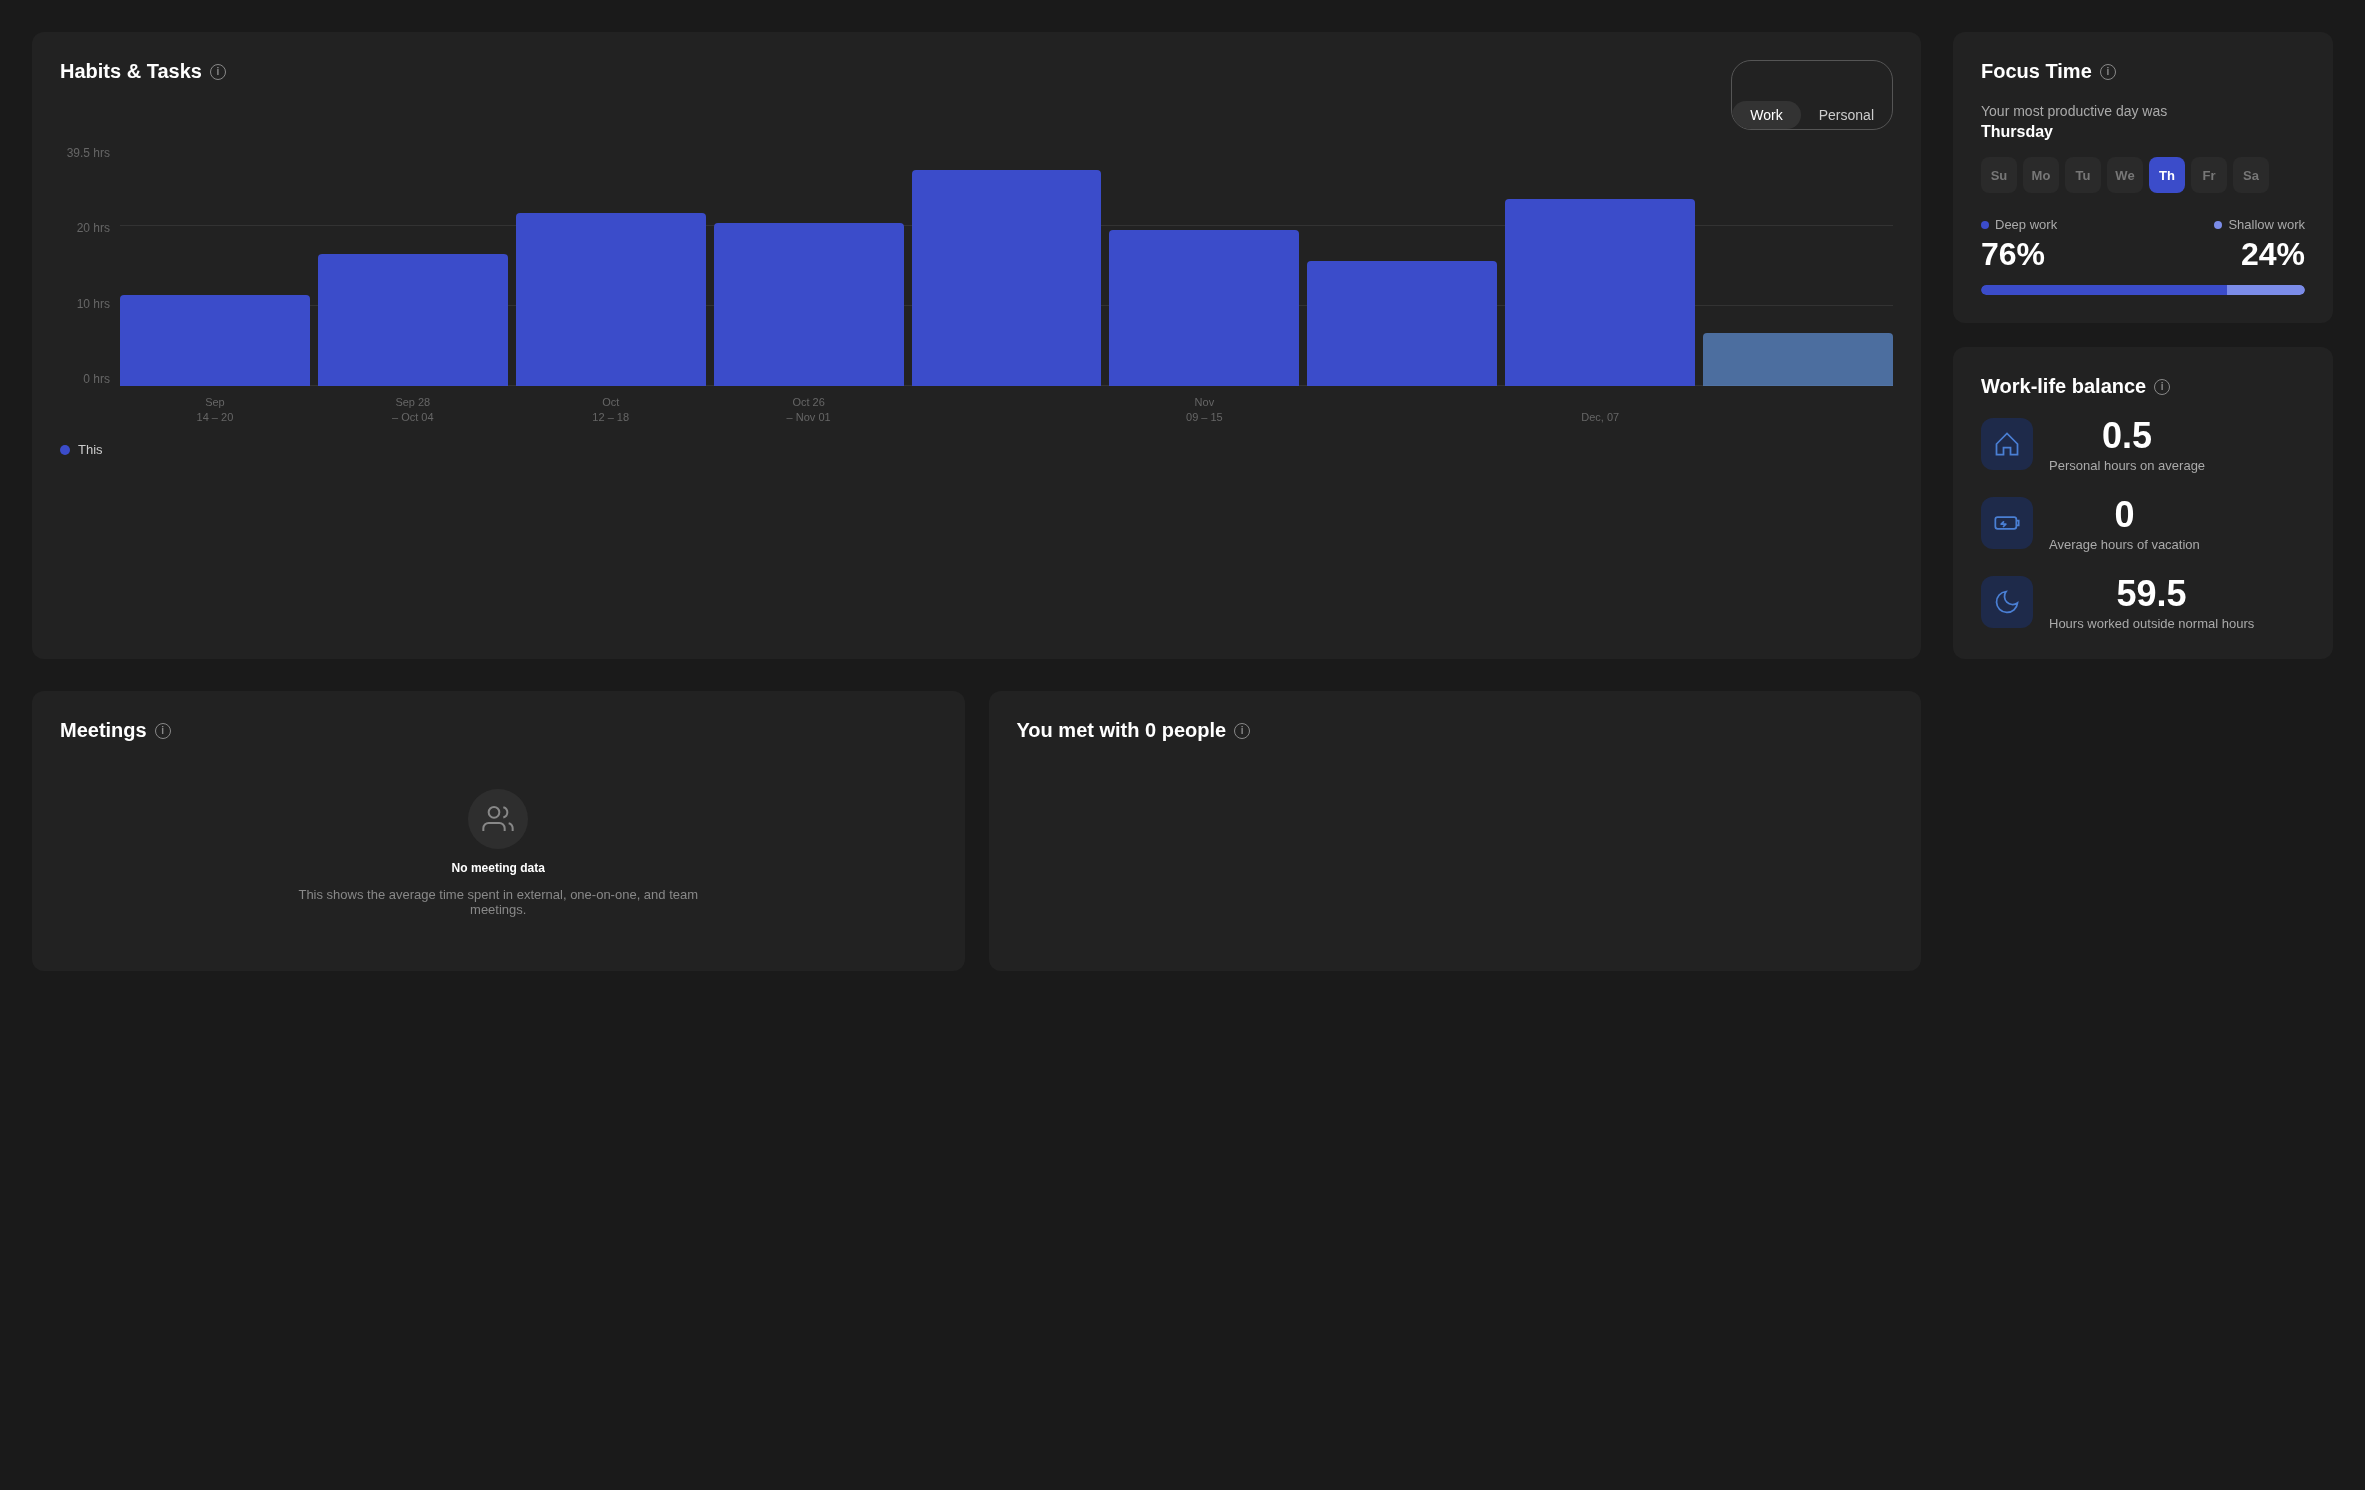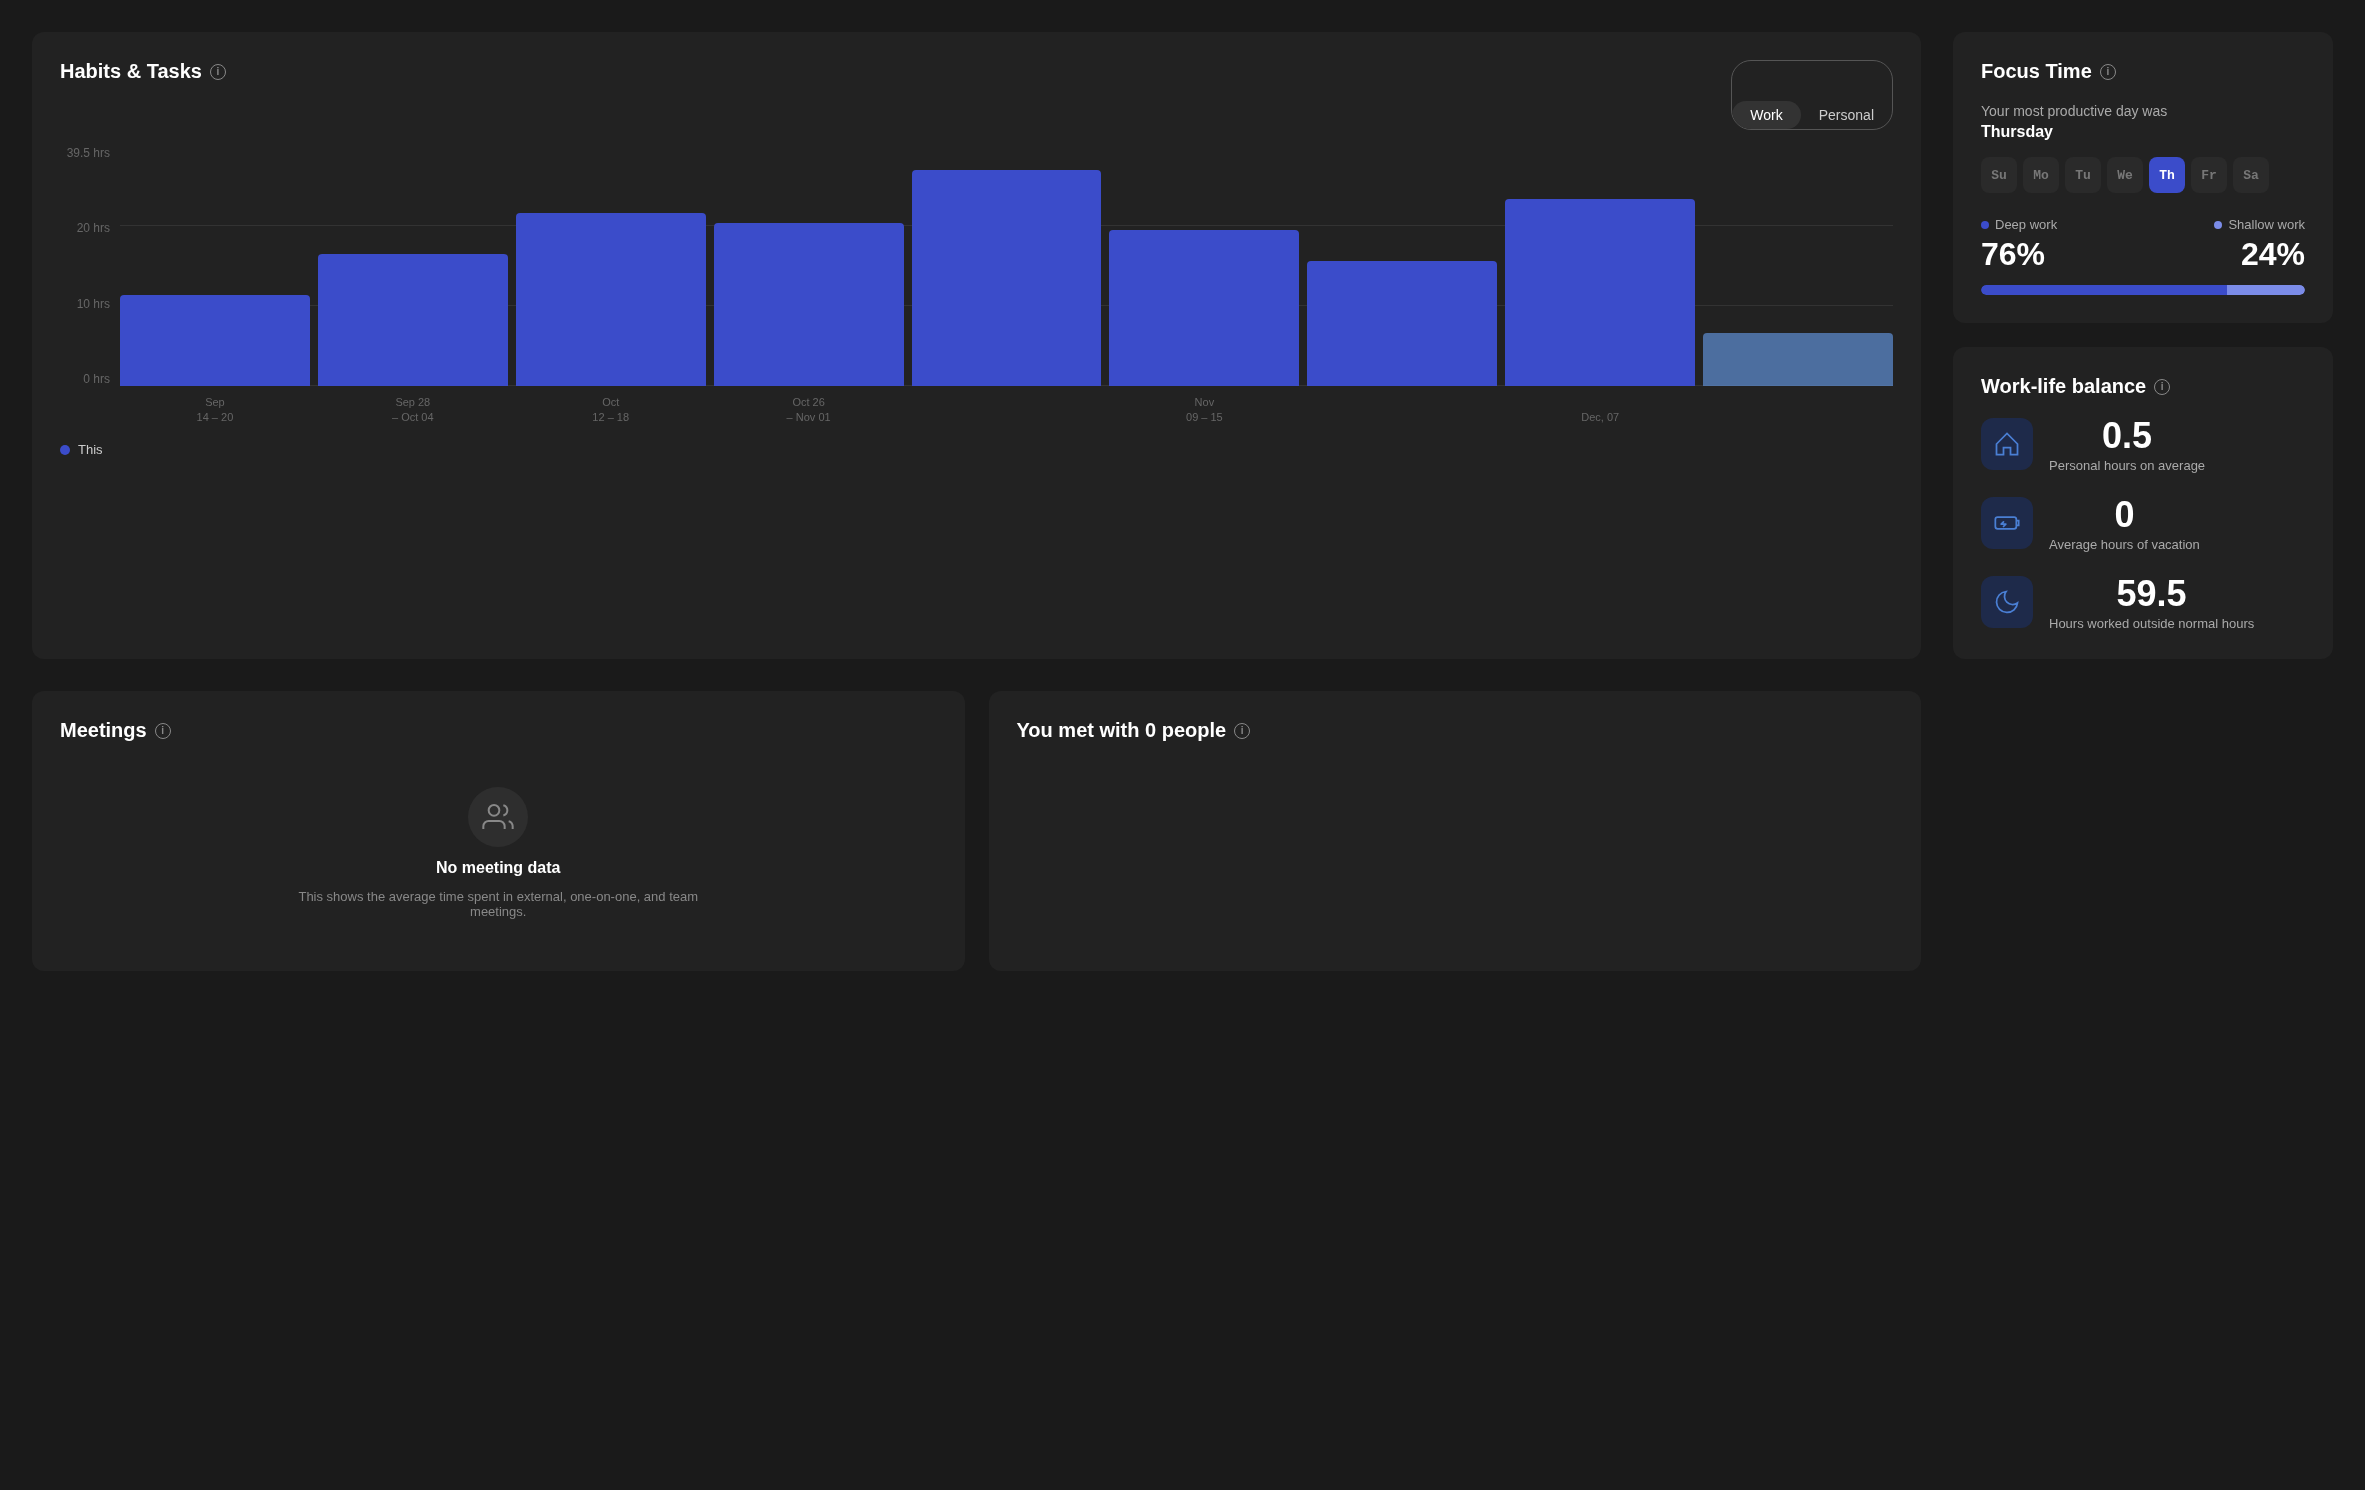--- a/index.html
+++ b/index.html
@@ -171,21 +171,20 @@
     .productive-day-name {
       font-size: 16px;
       font-weight: 700;
       color: #fff;
       margin-bottom: 16px;
     }
     .day-pills {
       display: flex;
       gap: 6px;
       margin-bottom: 24px;
-      font-family: Liberation Mono, monospace;
     }
     .day-pill {
       width: 36px;
       height: 36px;
       border-radius: 8px;
       display: flex;
       align-items: center;
       justify-content: center;
       font-size: 13px;
       font-weight: 600;
@@ -260,21 +259,21 @@
       width: 60px;
       height: 60px;
       border-radius: 50%;
       background: #2e2e2e;
       display: flex;
       align-items: center;
       justify-content: center;
       font-size: 26px;
     }
     .no-data-title {
-      font-size: 16px;
+      font-size: 12px;
       font-weight: 700;
       color: #fff;
     }
     .no-data-subtitle {
       font-size: 13px;
       color: #888;
       text-align: center;
       max-width: 400px;
     }
     

